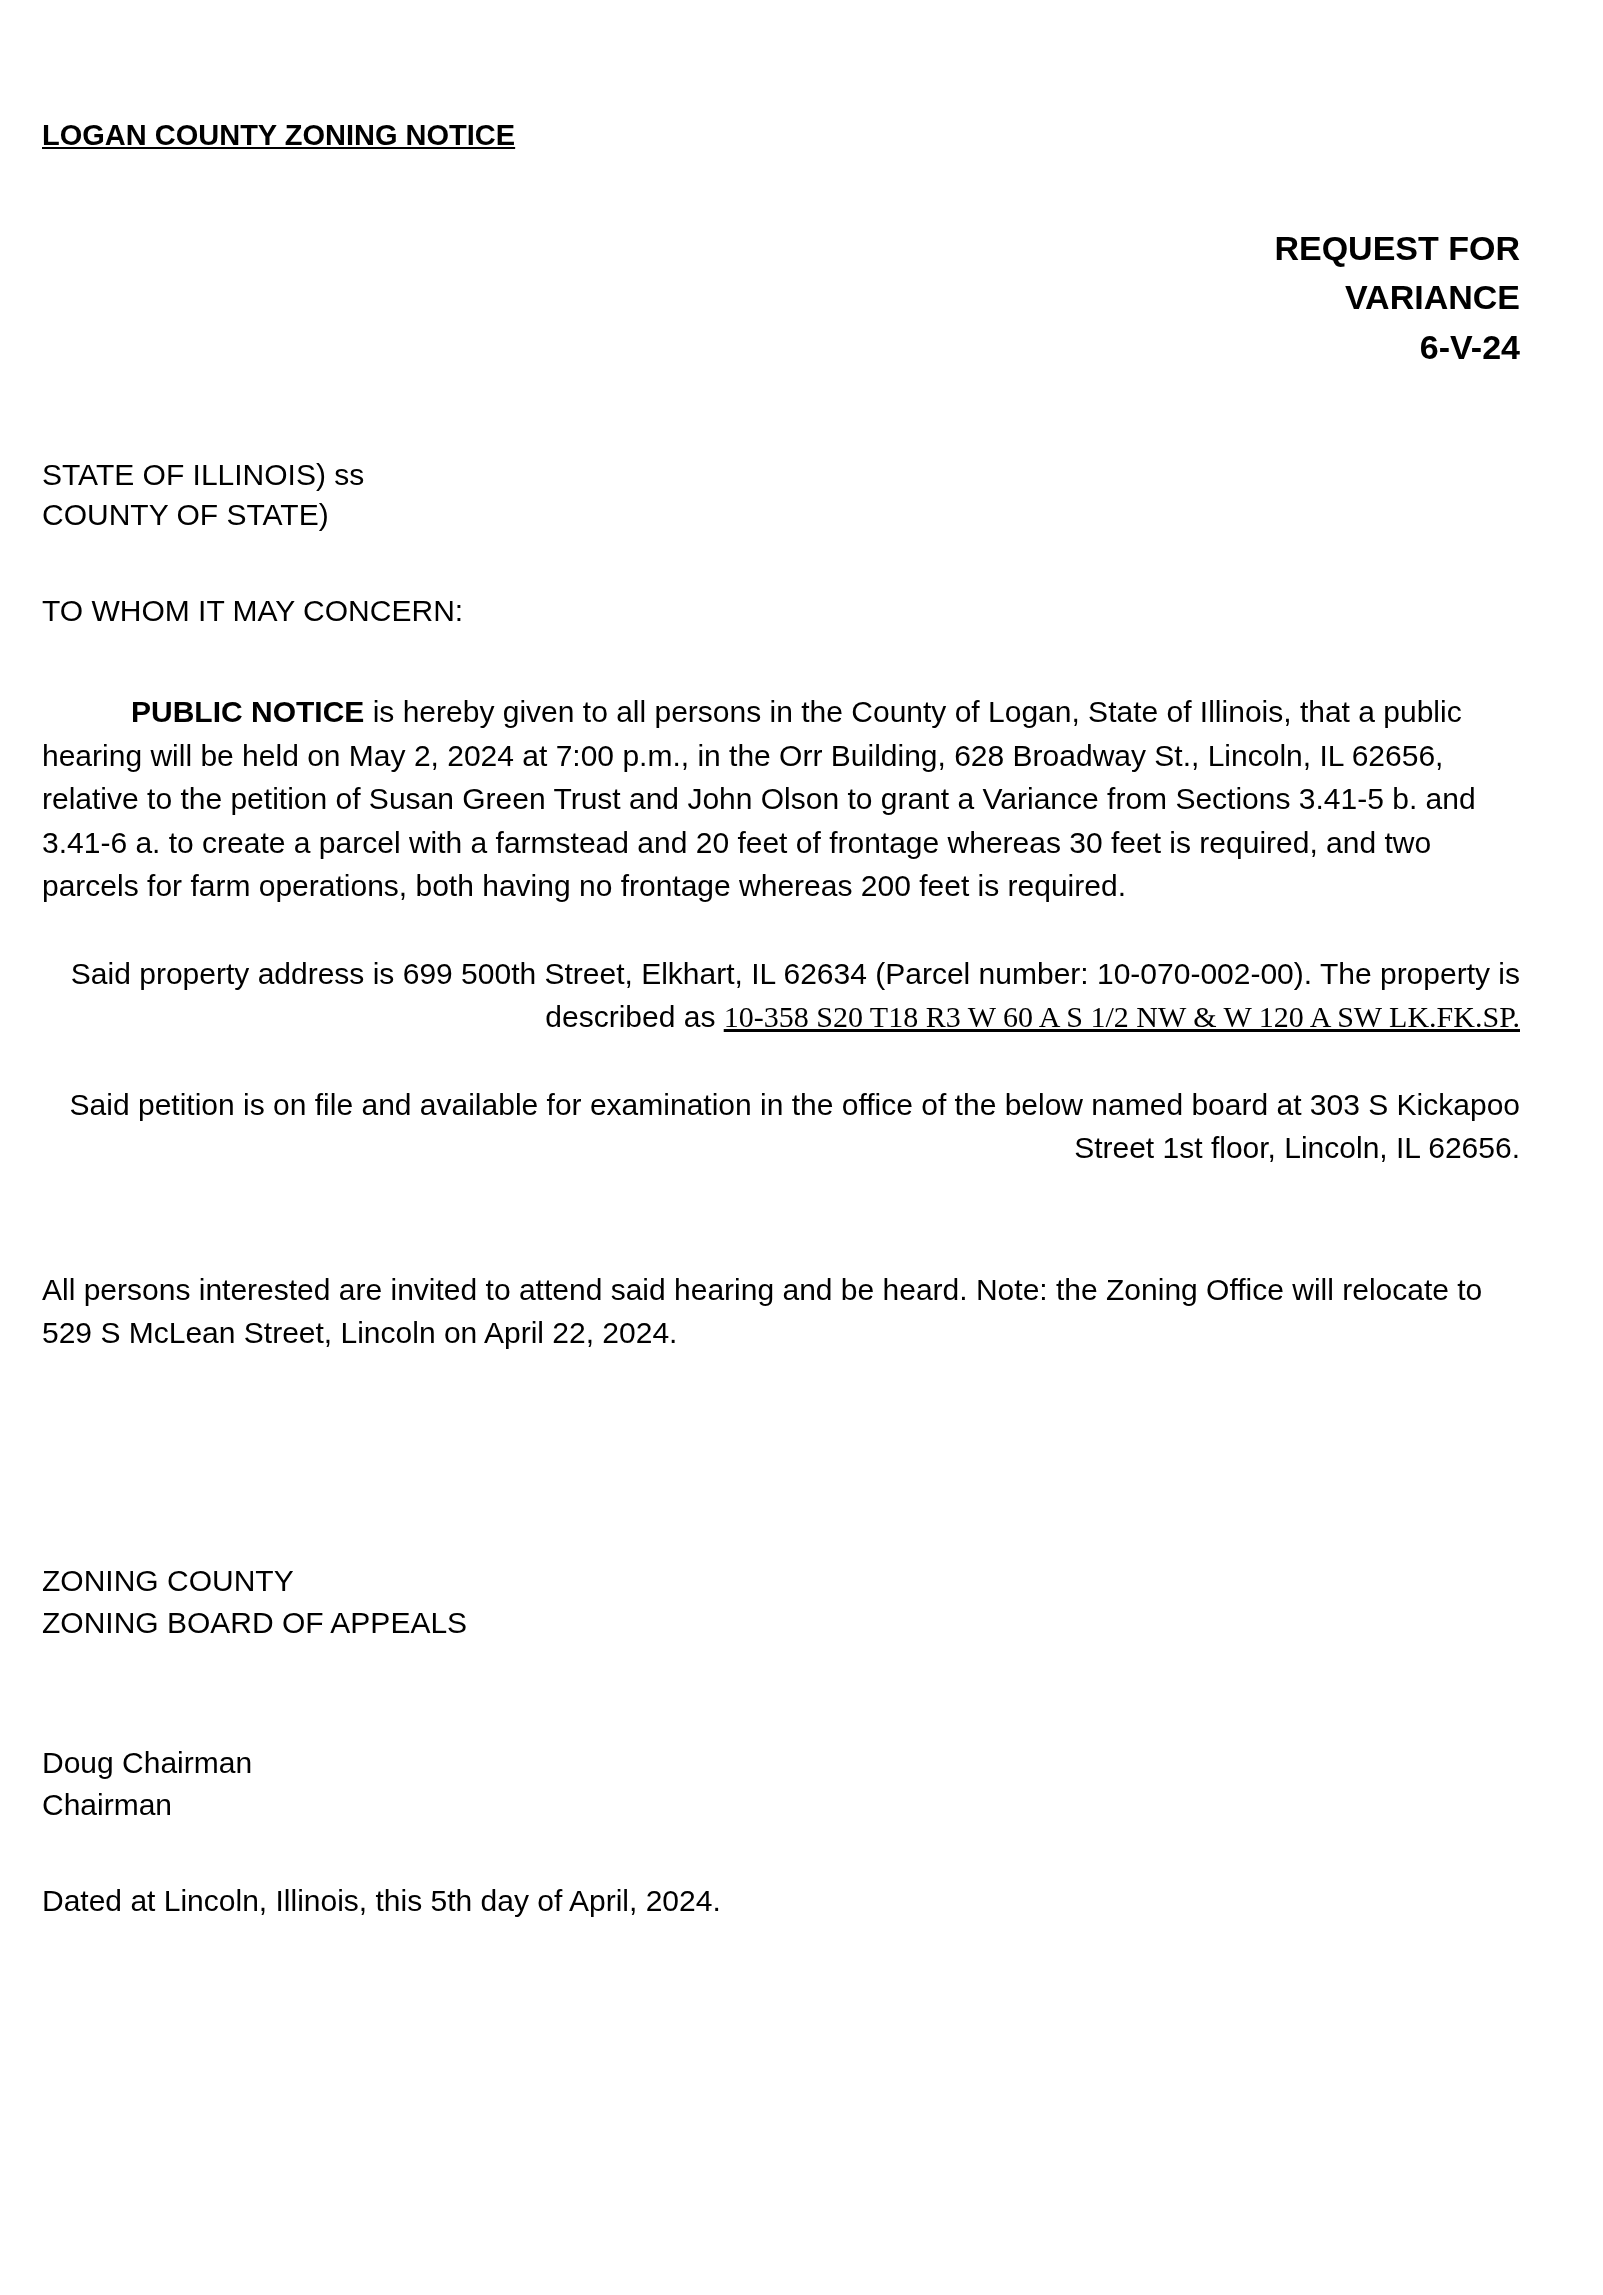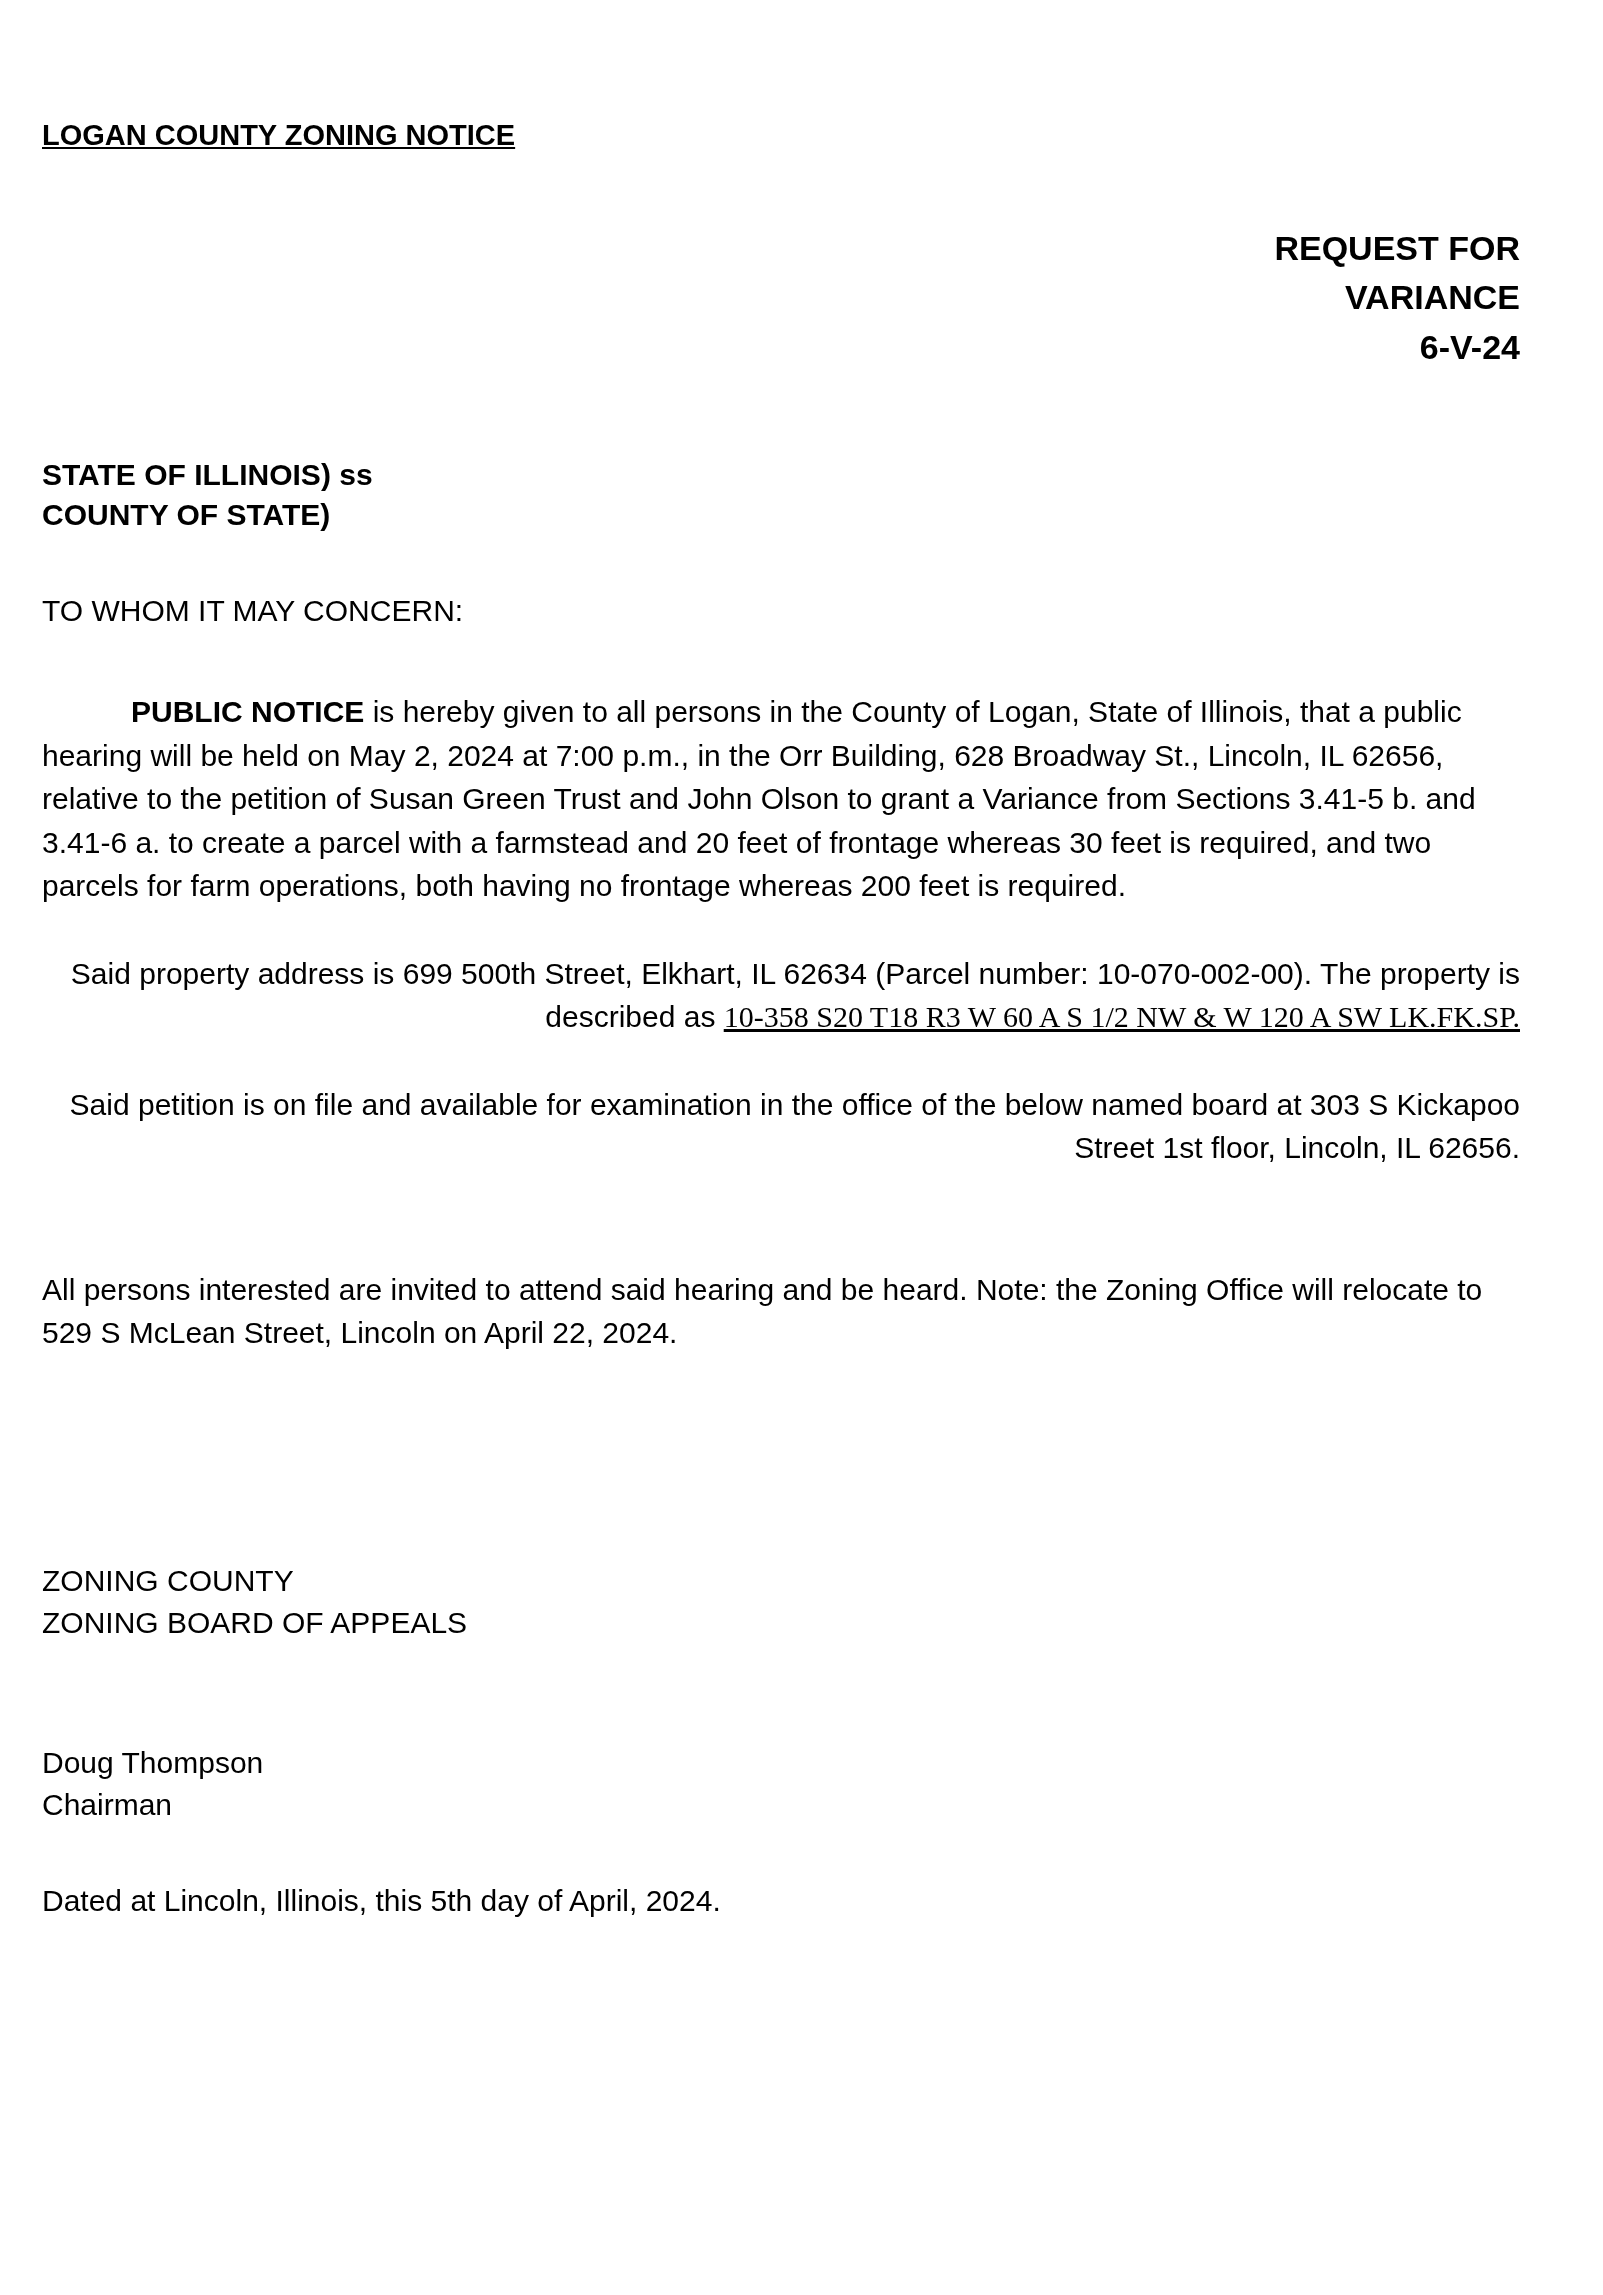--- a/index.html
+++ b/index.html
@@ -30,21 +30,21 @@
     margin: 0 0 68px 0;
   }
   .request-block {
     text-align: right;
     font-weight: bold;
     font-size: 34px;
     line-height: 1.45;
     margin: 0 0 83px 0;
   }
   .caption-block {
-    font-weight: bold;
+    font-weight: normal;
     margin: 4px 0 53px 0;
   }
   .caption-block div {
     line-height: 1.35;
   }
   .salutation {
     font-weight: normal;
     margin: 0 0 58px 0;
   }
   p.body-para {
@@ -105,20 +105,20 @@
   <p class="body-para">Said petition is on file and available for examination in the office of the below named board at 303 S Kickapoo Street 1st floor, Lincoln, IL 62656.</p>
 
   <p class="attend-para">All persons interested are invited to attend said hearing and be heard. Note: the Zoning Office will relocate to 529 S McLean Street, Lincoln on April 22, 2024.</p>
 
   <div class="board-block">
     <div>ZONING COUNTY</div>
     <div>ZONING BOARD OF APPEALS</div>
   </div>
 
   <div class="signature-block">
-    <div>Doug Thompson</div>
+    <div>Doug Chairman</div>
     <div>Chairman</div>
   </div>
 
   <p class="dated-line">Dated at Lincoln, Illinois, this 5th day of April, 2024.</p>
 
 </div>
 
 
 </body></html>

